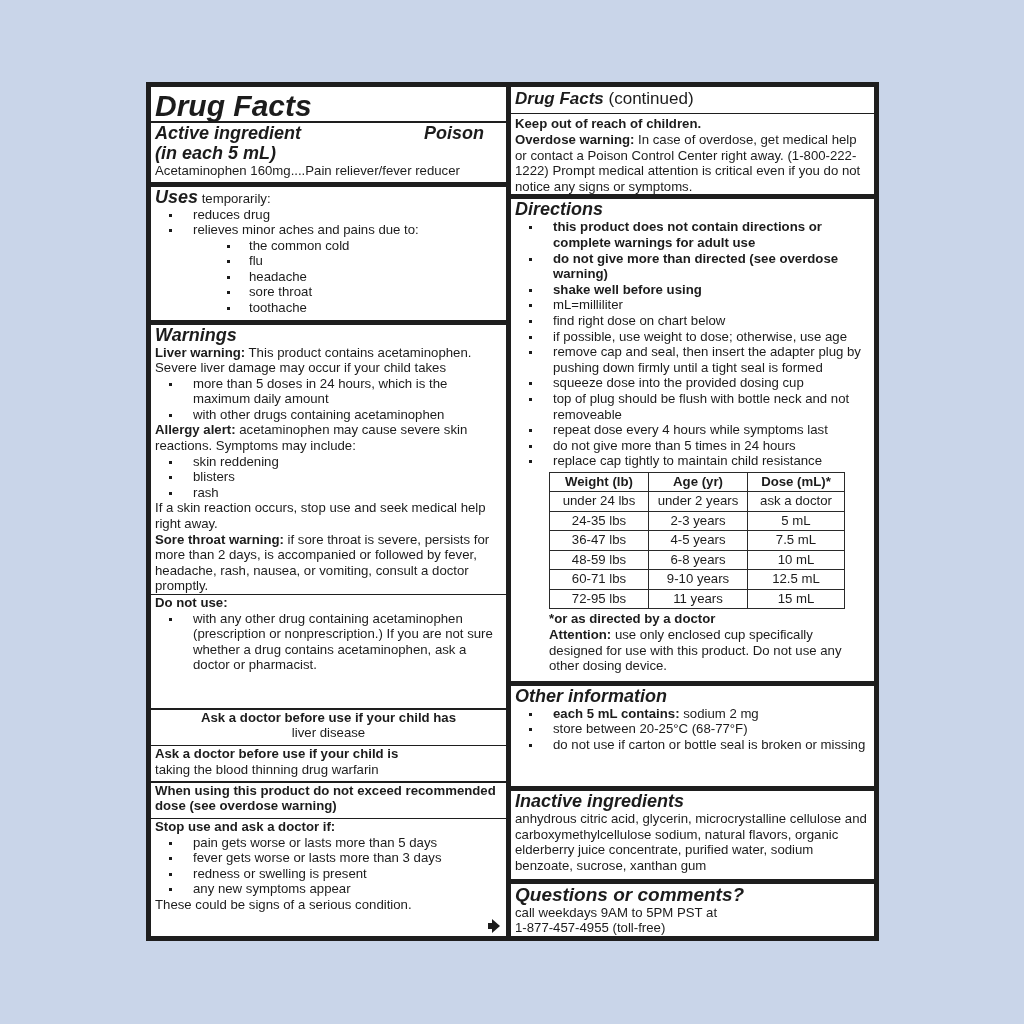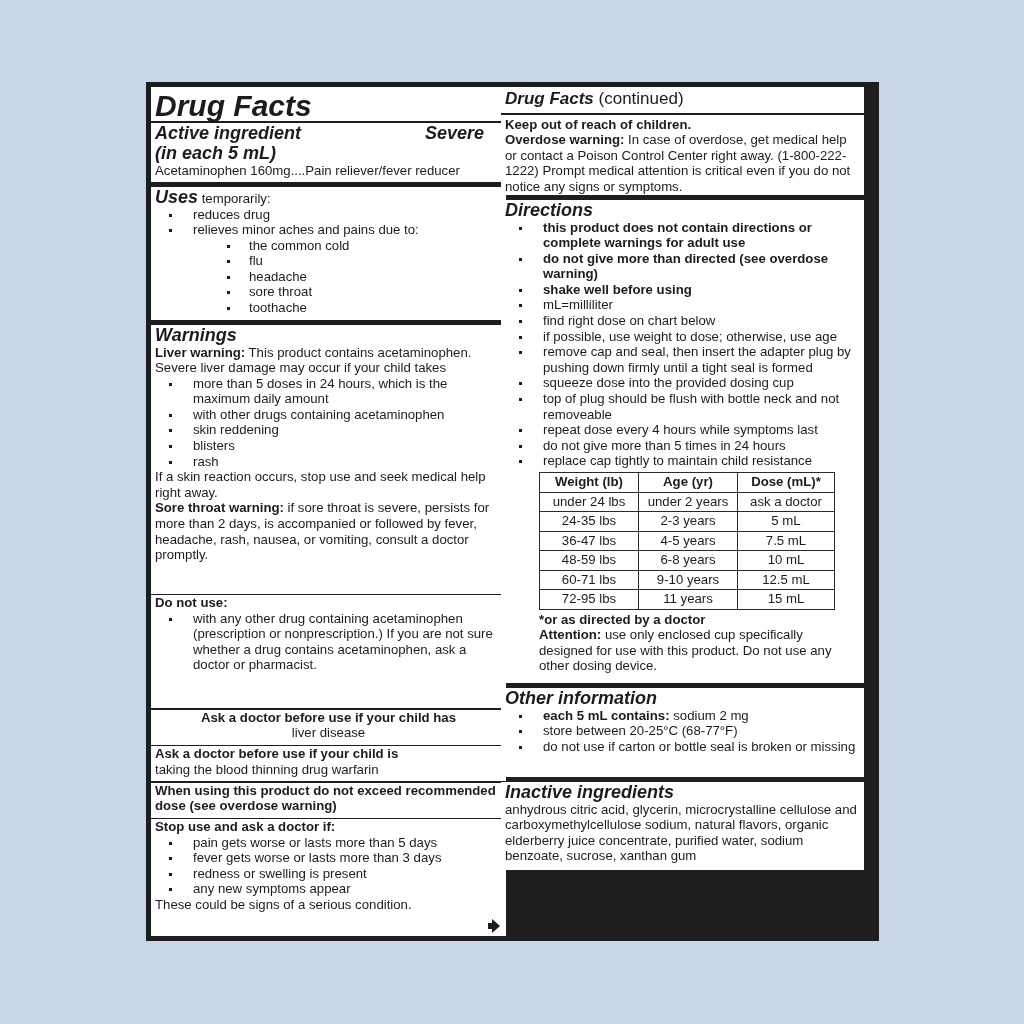--- a/index.html
+++ b/index.html
@@ -9,21 +9,21 @@
     font-family:"Liberation Sans", sans-serif; color:#1c1c1c;
   }
   .label {
     position:absolute; left:146px; top:82px; width:733px; height:859px;
     background:#1e1e1e; box-sizing:border-box;
   }
   .col {
     position:absolute; top:5px; display:flex; flex-direction:column;border-radius:11px;
   }
   .col.left { left:5px; width:355px; height:849px; }
-  .col.right { left:355px; width:363px; height:849px; }
+  .col.right { left:365px; width:363px; height:849px; }
   .box {
     background:#fff; box-sizing:border-box; padding:0 4px;
     font-size:13.2px; line-height:15.6px; position:relative;
   }
   .gap { height:5px; flex:none; }
   .thin { height:1.5px; background:#1e1e1e; flex:none; }
   .title-big { font-weight:bold; font-style:italic; font-size:30px; line-height:34px; padding-top:2px; }
   .h-italic { font-weight:bold; font-style:italic; font-size:18px; line-height:20px; }
   .h-italic-lg { font-weight:bold; font-style:italic; font-size:19px; line-height:21px; }
   .cont-title { font-size:17px; line-height:24px; }
@@ -62,21 +62,21 @@
 
   <div class="col left">
 
     <div class="box" style="height:34px;">
       <div class="title-big">Drug Facts</div>
     </div>
     <div class="thin"></div>
     <div class="box" style="height:59px;">
       <div class="ai-row">
         <span class="h-italic">Active ingredient</span>
-        <span class="h-italic">Severe</span>
+        <span class="h-italic">Poison</span>
       </div>
       <div class="h-italic">(in each 5 mL)</div>
       <div>Acetaminophen 160mg....Pain reliever/fever reducer</div>
     </div>
     <div class="gap"></div>
 
     <div class="box" style="height:133px;">
       <div><span class="h-italic">Uses</span><span> temporarily:</span></div>
       <ul class="bl">
         <li>reduces drug</li>
@@ -92,20 +92,21 @@
     </div>
     <div class="gap"></div>
 
     <div class="box" style="height:269px;">
       <div class="h-italic">Warnings</div>
       <div><span class="b">Liver warning:</span><span> This product contains acetaminophen. Severe liver damage may occur if your child takes</span></div>
       <ul class="bl">
         <li>more than 5 doses in 24 hours, which is the maximum daily amount</li>
         <li>with other drugs containing acetaminophen</li>
       </ul>
+      <div><span class="b">Allergy alert:</span><span> acetaminophen may cause severe skin reactions. Symptoms may include:</span></div>
       <ul class="bl">
         <li>skin reddening</li>
         <li>blisters</li>
         <li>rash</li>
       </ul>
       <div>If a skin reaction occurs, stop use and seek medical help right away.</div>
       <div><span class="b">Sore throat warning:</span><span> if sore throat is severe, persists for more than 2 days, is accompanied or followed by fever, headache, rash, nausea, or vomiting, consult a doctor promptly.</span></div>
     </div>
     <div class="thin"></div>
 
@@ -214,30 +215,35 @@
           <td>11 years</td>
           <td>15 mL</td>
         </tr>
       </tbody>
         </table>
       <div class="after-table b">*or as directed by a doctor</div>
       <div class="after-table"><span class="b">Attention:</span><span> use only enclosed cup specifically designed for use with this product. Do not use any other dosing device.</span></div>
     </div>
     <div class="gap"></div>
 
-    <div class="box" style="height:89px;">
+    <div class="box" style="height:101px;">
       <div class="h-italic">Other information</div>
       <ul class="bl">
         <li><span class="b">each 5 mL contains:</span><span> sodium 2 mg</span></li>
         <li>store between 20-25°C (68-77°F)</li>
         <li>do not use if carton or bottle seal is broken or missing</li>
       </ul>
     </div>
     <div class="gap"></div>
 
     <div class="box" style="height:88px;">
       <div class="h-italic">Inactive ingredients</div>
       <div>anhydrous citric acid, glycerin, microcrystalline cellulose and carboxymethylcellulose sodium, natural flavors, organic elderberry juice concentrate, purified water, sodium benzoate, sucrose, xanthan gum</div>
     </div>
     <div class="gap"></div>
 
+    <div class="box" style="flex:1;">
+      <div class="h-italic-lg">Questions or comments?</div>
+      <div>call weekdays 9AM to 5PM PST at</div>
+      <div>1-877-457-4955 (toll-free)</div>
+    </div>
   </div>
 </div>
 
 </body></html>

